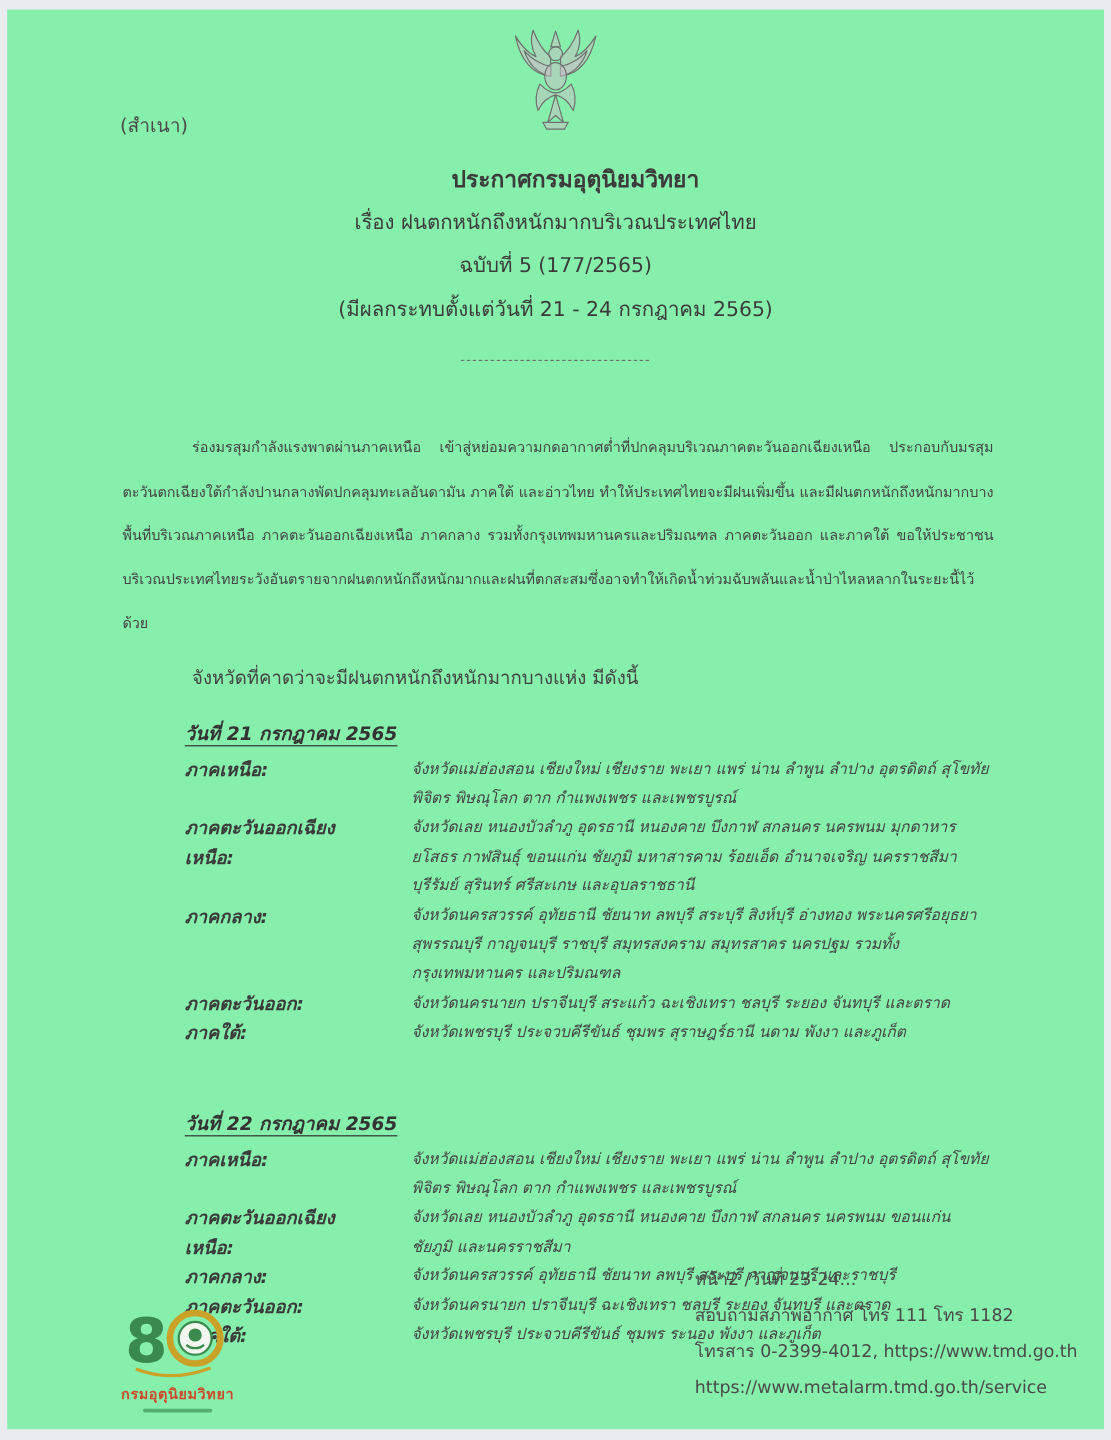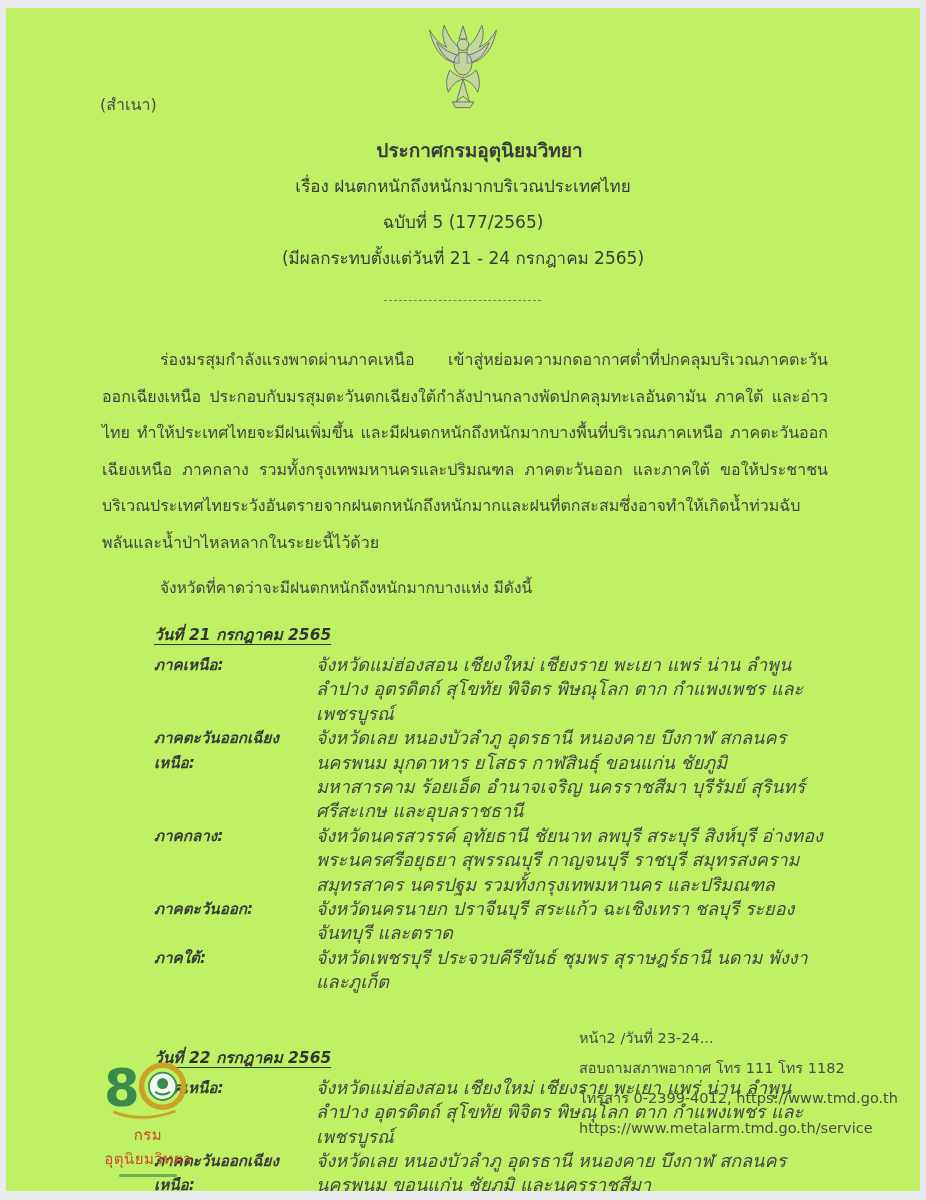--- a/index.html
+++ b/index.html
@@ -8,21 +8,21 @@
 
   .stage {
     position: relative;
     width: 926px; height: 1200px;
     background: #e9ebee;
     overflow: hidden;
   }
   .page {
     position: absolute;
     left: 6px; right: 6px; top: 8px; bottom: 9px;
-    background: #bef264;
+    background: #86efac;
     color: #3f3f3f;
     overflow: hidden;
   }
 
   .garuda-wrap {
     width: 100%;
     display: flex; justify-content: center;
     padding-top: 8px;
   }
 
@@ -45,22 +45,22 @@
     margin-top: 6px;
     font-size: 11px;
     letter-spacing: 1px;
     color: #6a6a6a;
     text-align: center;
   }
 
   .content { padding: 0 92px 0 96px; }
 
   .body-paragraph {
-    margin-top: 24px;
-    font-size: 16px;
+    margin-top: 37px;
+    font-size: 12px;
     line-height: 36.5px;
     text-indent: 58px;
     text-align: justify;
     color: #444444;
   }
 
   .intro-line {
     margin-top: 14px;
     padding-left: 58px;
     font-size: 15.5px;
@@ -79,44 +79,45 @@
   }
   .region-row { display: flex; margin-left: 52px; justify-content: space-between; }
   .region-label {
     width: 162px; flex: 0 0 162px;
     font-size: 15.2px; font-weight: bold;
     line-height: 24.4px;
     color: #3a3a3a;
   }
   .region-provinces {
     flex: 1;
-    font-size: 18px;
+    font-size: 13px;
     line-height: 24.4px;
     color: #454545;
+    margin-left: 27px;
   }
   .section-gap { height: 28px; }
 
   .footer {
     position: absolute;
     left: 0; right: 0; bottom: 14px;
     display: flex;
     justify-content: space-between;
     align-items: flex-start;
     padding: 0 16px 0 92px;
   }
   .footer-left {
     display: flex;
     align-items: flex-start;
     gap: 14px;
     margin-top: 34px;
   }
   .logo-box { width: 100px; text-align: center; }
   .logo-caption {
-    font-size: 15px;
-    font-weight: normal;
+    font-size: 12px;
+    font-weight: bold;
     color: #cc4a2a;
     margin-top: -2px;
     letter-spacing: 0.5px;
     text-align: center;
   }
   .logo-subline {
     width: 58px; height: 3px;
     margin: 3px auto 0;
     border-radius: 2px;
     background: #3a8a4d;

